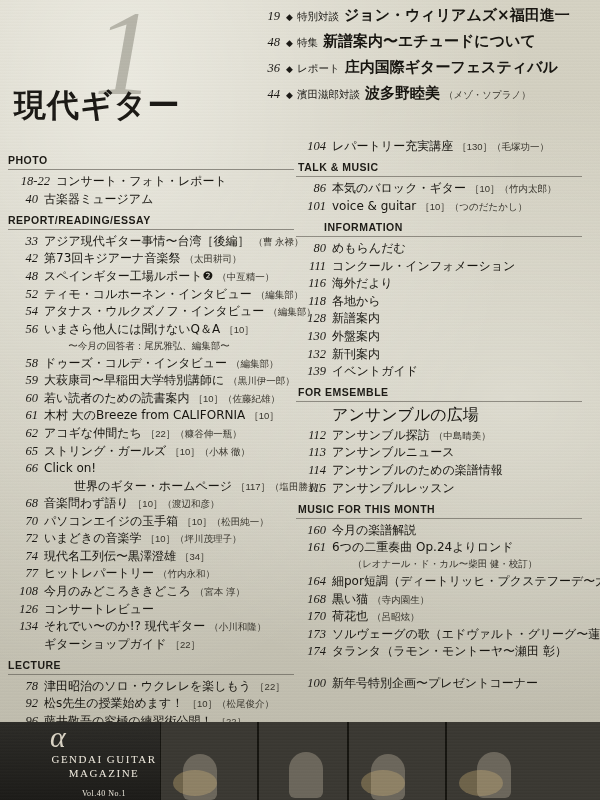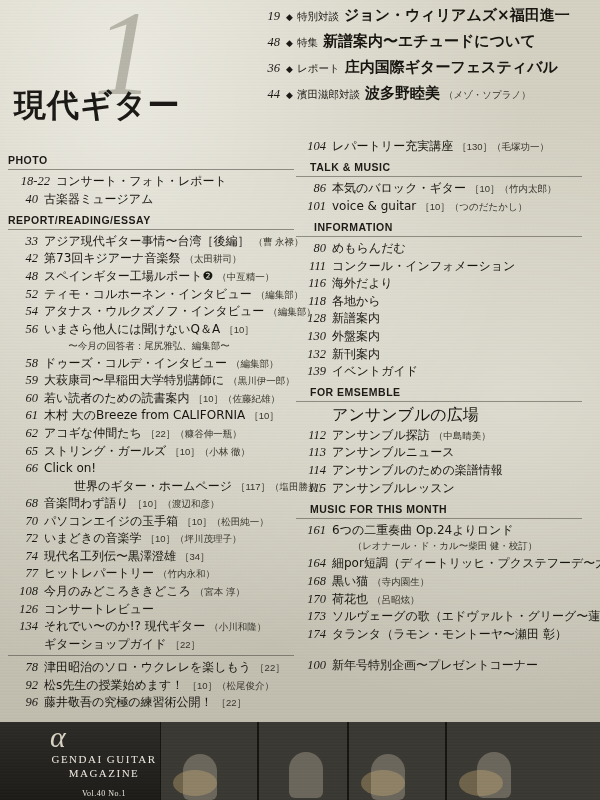--- a/index.html
+++ b/index.html
@@ -67,22 +67,22 @@
   .col-right { left: 296px; top: 140px; width: 298px; }
 
   .sec-head {
     font-family: "Liberation Sans", sans-serif;
     font-size: 10.5px;
     font-weight: 700;
     letter-spacing: .5px;
     margin: 9px 0 3px 0;
     color: #1b1914;
   }
-  .sec-head.indent { margin-left: 14px; }
-  .sec-head.indent2 { margin-left: 18px; }
+  .sec-head.indent { margin-left: 2px; }
+  .sec-head.indent2 { margin-left: 28px; }
 
   .entry {
     display: flex;
     align-items: baseline;
     margin: 0 0 4.5px 0;
     white-space: nowrap;
   }
   .entry .pg {
     font-family: "Liberation Serif", serif;
     font-style: italic;
@@ -349,20 +349,21 @@
       <div class="entry">
         <span class="pg">134</span>
         <span class="ttl">それでい〜のか!? 現代ギター</span>
         <span class="sub">（小川和隆）</span>
       </div>
       <div class="entry">
         <span class="pg"></span>
         <span class="ttl">ギターショップガイド</span>
         <span class="sub">［22］</span>
       </div>
+      <div class="sec-head">LECTURE</div>
       <div class="rule r2"></div>
       <div class="entry">
         <span class="pg">78</span>
         <span class="ttl">津田昭治のソロ・ウクレレを楽しもう</span>
         <span class="sub">［22］</span>
       </div>
       <div class="entry">
         <span class="pg">92</span>
         <span class="ttl">松ѕ先生の授業始めます！</span>
         <span class="sub">［10］（松尾俊介）</span>
@@ -443,20 +444,24 @@
       <div class="entry">
         <span class="pg">114</span>
         <span class="ttl">アンサンブルのための楽譜情報</span>
       </div>
       <div class="entry">
         <span class="pg">115</span>
         <span class="ttl">アンサンブルレッスン</span>
       </div>
       <div class="sec-head indent">MUSIC FOR THIS MONTH</div>
       <div class="rule r2"></div>
+      <div class="entry">
+        <span class="pg">160</span>
+        <span class="ttl">今月の楽譜解説</span>
+      </div>
       <div class="entry">
         <span class="pg">161</span>
         <span class="ttl">6つの二重奏曲 Op.24よりロンド</span>
       </div>
       <div class="note">（レオナール・ド・カル〜柴田 健・校訂）</div>
       <div class="entry">
         <span class="pg">164</span>
         <span class="ttl">細por短調（ディートリッヒ・プクステフーデ〜大島秀次）</span>
       </div>
       <div class="entry">

